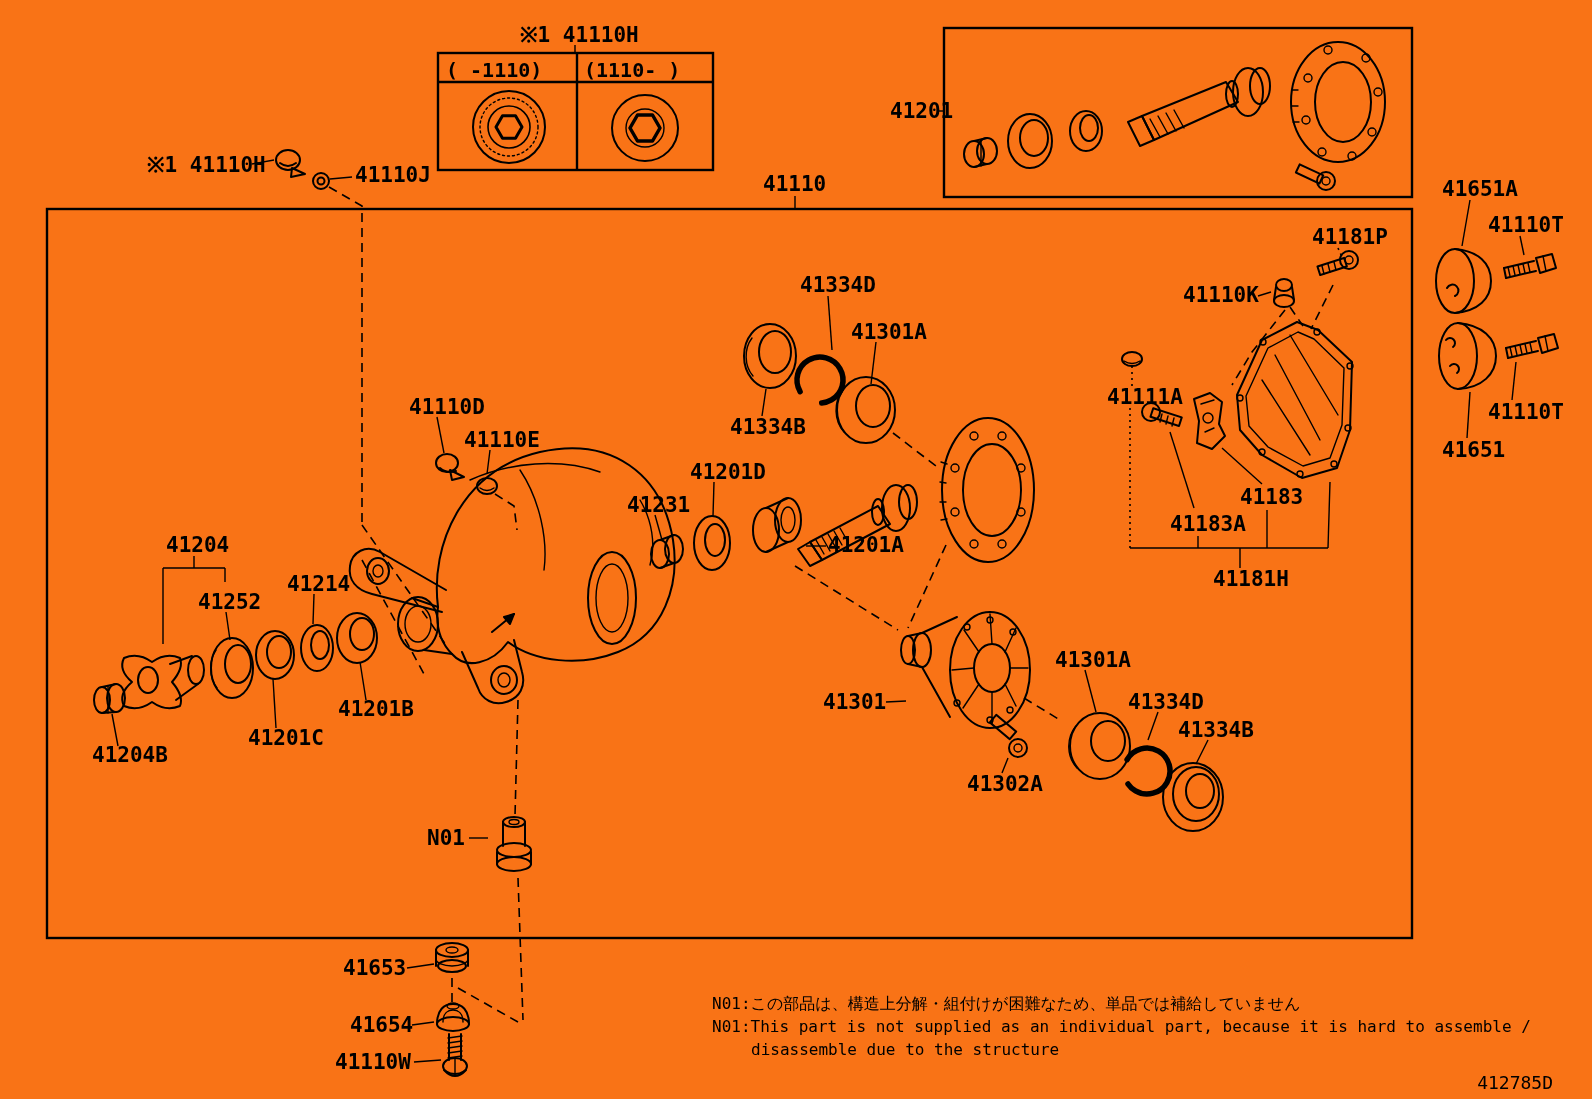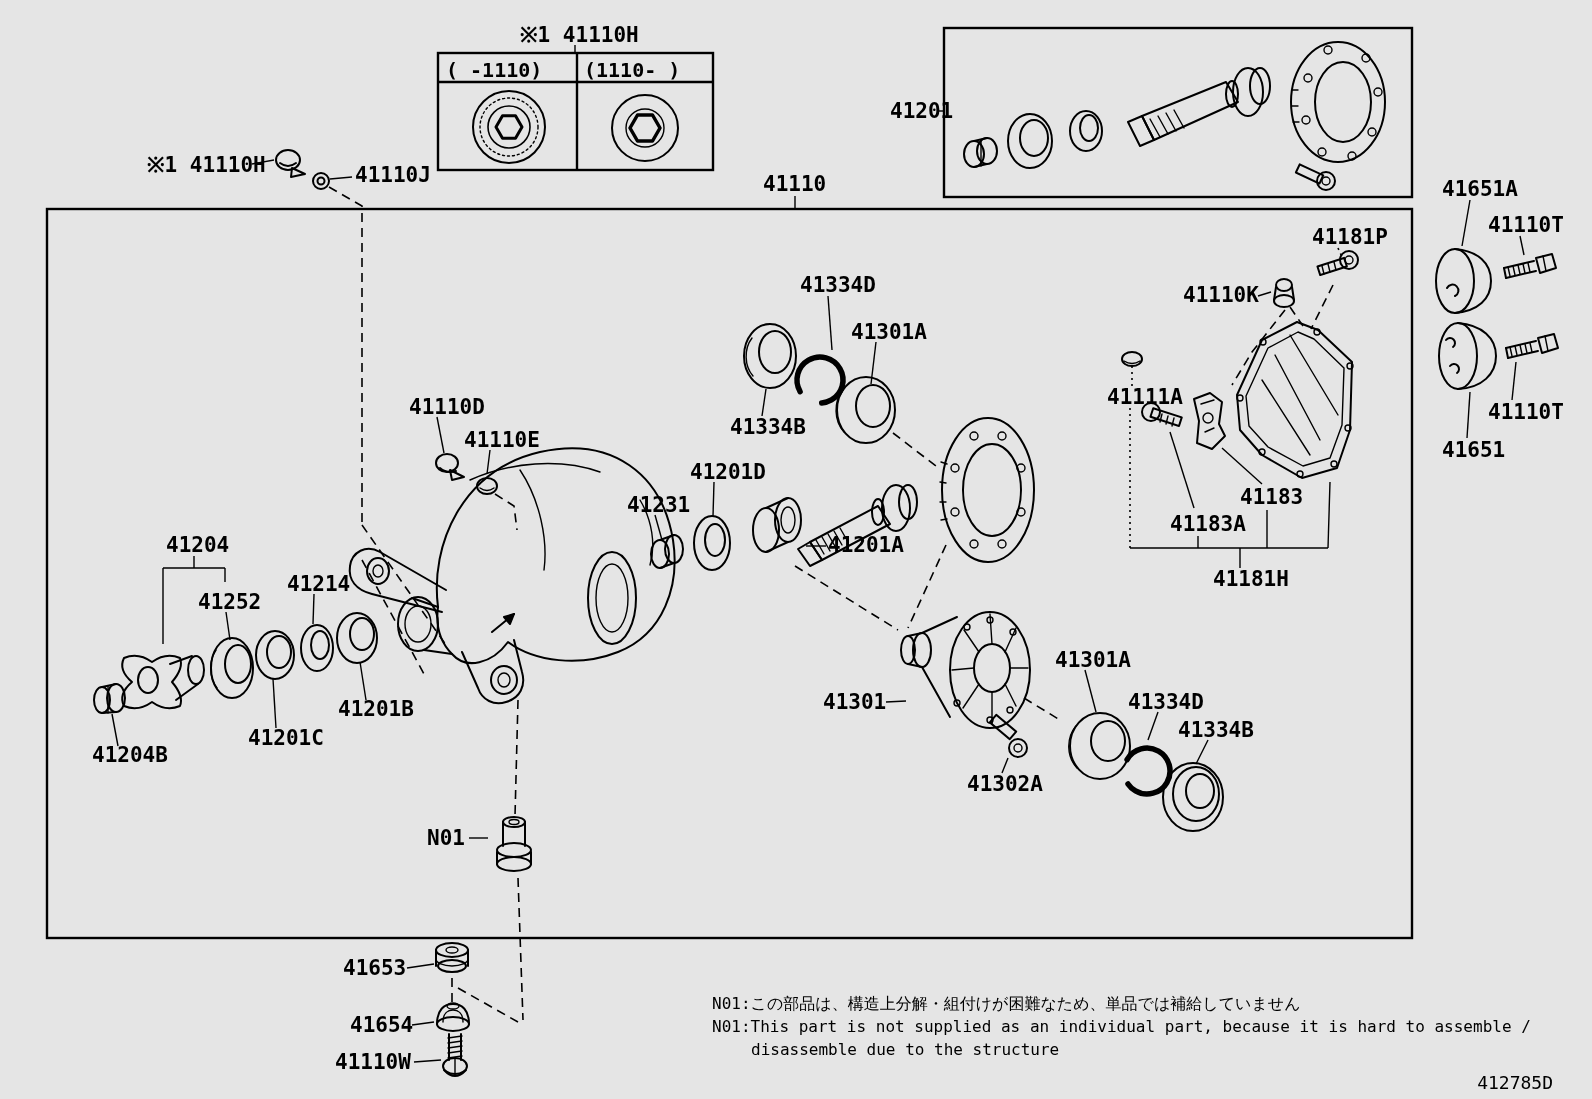--- a/index.html
+++ b/index.html
@@ -1,16 +1,16 @@
 <!DOCTYPE html>
 <html><head>
 <meta charset="utf-8">
 <style>
   html,body{margin:0;padding:0;background:#fff;}
-  #stage{position:relative;width:1592px;height:1099px;background:#e5e5e5;overflow:hidden;}
+  #stage{position:relative;width:1592px;height:1099px;background:#f97316;overflow:hidden;}
   svg{display:block;}
   .art{stroke:#000;fill:none;stroke-width:2;stroke-linecap:round;stroke-linejoin:round;}
   .thin{stroke-width:1.4;}
   .ldr{stroke:#000;fill:none;stroke-width:1.4;}
   .dsh{stroke:#000;fill:none;stroke-width:1.6;stroke-dasharray:9 6;}
   .dot{stroke:#000;fill:none;stroke-width:1.6;stroke-dasharray:2 4;}
   .box{stroke:#000;fill:none;stroke-width:2.4;}
   .lbl{font-family:"DejaVu Sans Mono","Liberation Mono",monospace;font-size:21px;font-weight:bold;fill:#000;}
   .hdr{font-family:"DejaVu Sans Mono","Liberation Mono",monospace;font-size:20px;font-weight:bold;fill:#000;}
   .note{font-family:"DejaVu Sans Mono","Liberation Mono",monospace;font-size:16px;font-weight:normal;fill:#000;}

